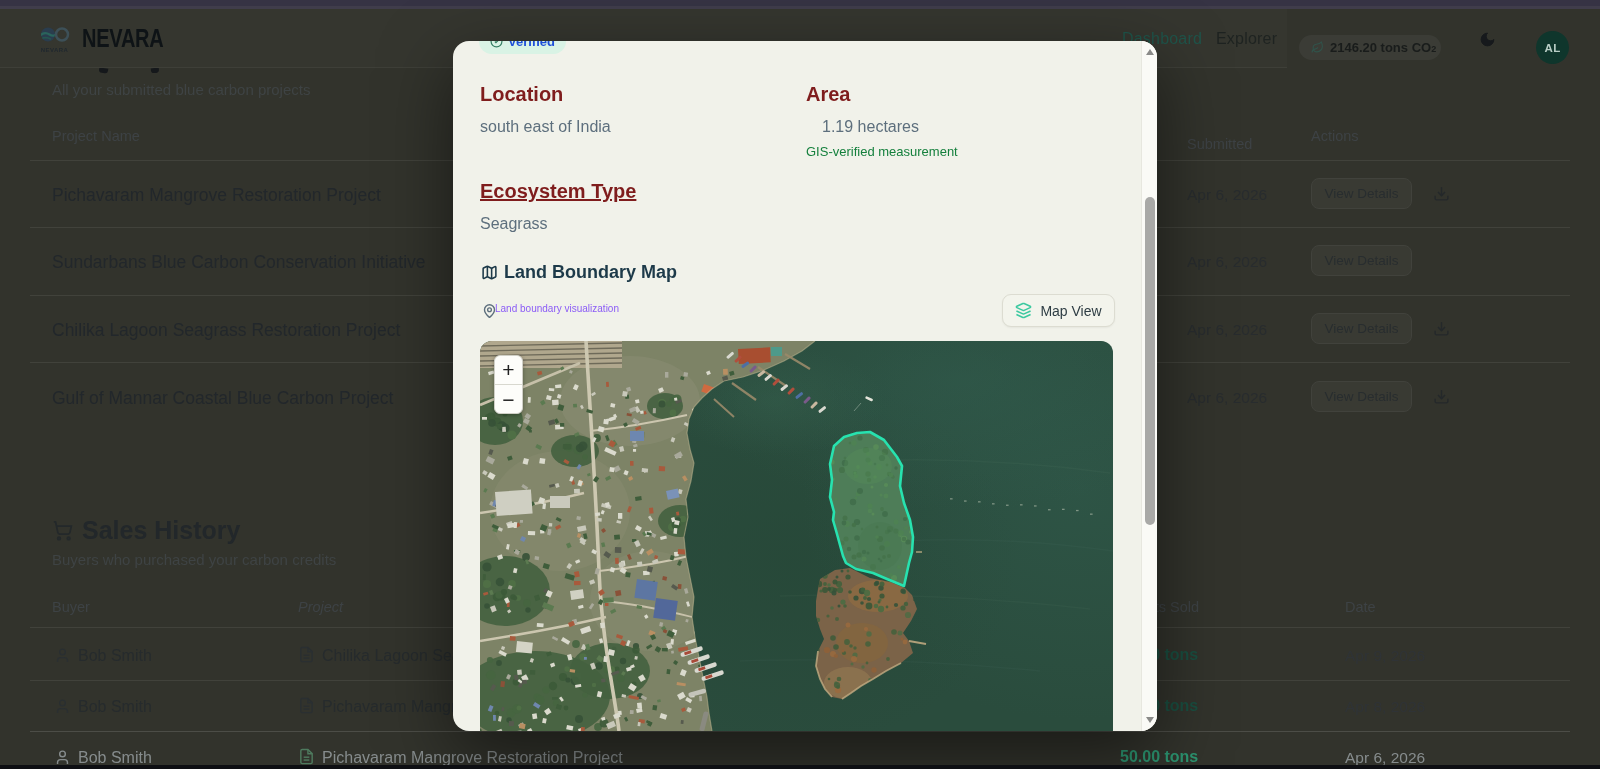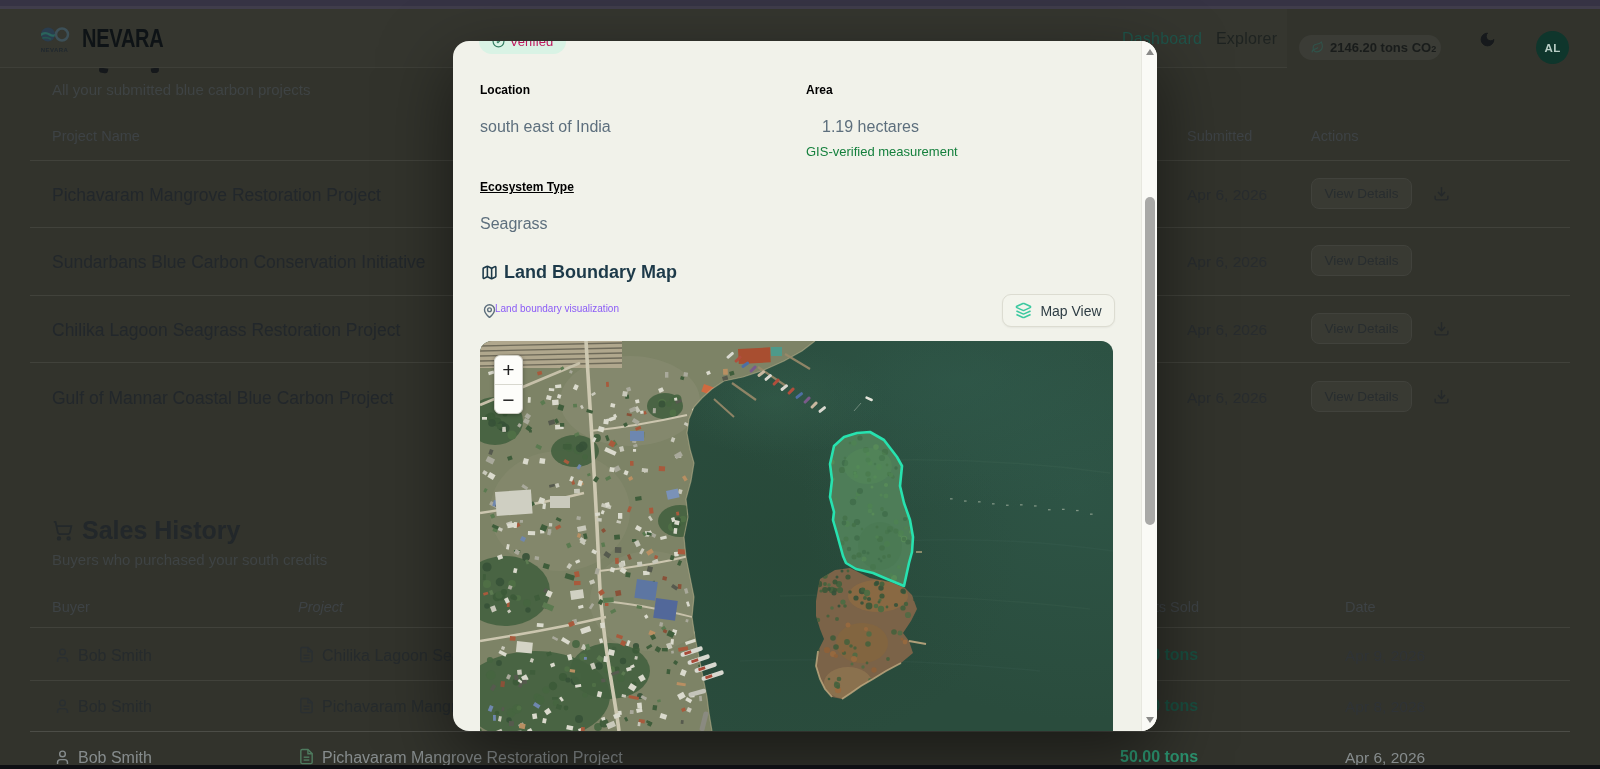--- a/index.html
+++ b/index.html
@@ -22,24 +22,24 @@
   .pname { position:absolute; font-size:17.5px; color:#22272b; }
   .pdate { position:absolute; font-size:15.5px; color:#282c2e; }
   .vbtn { position:absolute; left:1281px; width:101px; height:31px; background:#393a33; border:1px solid #41423c;
           border-radius:8px; color:#282d2f; font-size:13.5px; display:flex; align-items:center; justify-content:center; }
   .dlico { position:absolute; left:1403px; width:17px; height:17px; }
   .muted { color:#3e4344; }
 
   
   #modal { left:453px; top:41px; width:704px; height:690px; background:#f1f2ea; border-radius:16px;
            overflow:hidden; box-shadow:0 24px 70px rgba(0,0,0,0.5); }
-  .mlabel { position:absolute; font-size:12px; font-weight:700; color:#000000; }
+  .mlabel { position:absolute; font-size:20px; font-weight:700; color:#7f1d1d; }
   .mval   { position:absolute; font-size:16px; color:#5d6f7d; }
   #badge { position:absolute; left:26px; top:-12px; width:87px; height:25px; background:#d9f3e5; border-radius:13px;
-           display:flex; align-items:center; justify-content:center; gap:5px; color:#be185d; font-size:13px; font-weight:400;}
+           display:flex; align-items:center; justify-content:center; gap:5px; color:#1d4ed8; font-size:13px; font-weight:700;}
   #gis { position:absolute; left:353px; top:103px; font-size:13px; color:#15803d; }
   #lbm { position:absolute; left:51px; top:221px; font-size:18px; font-weight:700; color:#1d3a49; }
   #lbv { position:absolute; left:42px; top:262px; font-size:10px; color:#8b5cf6; }
   #mapviewbtn { position:absolute; left:549px; top:253px; width:113px; height:33px; background:#f3f4ec;
                 border:1px solid #dcdcd1; border-radius:9px; box-shadow:0 1px 2px rgba(0,0,0,0.05);
                 display:flex; align-items:center; justify-content:center; gap:8px;
                 font-size:14px; font-weight:500; color:#2e3d44; }
   #mapbox { position:absolute; left:27px; top:300px; width:633px; height:390px; border-radius:12px 12px 0 0; overflow:hidden; }
   #zoomctl { position:absolute; left:14px; top:14px; width:29px; height:59px; background:#fdfdfa; border:1px solid #cfcfc6;
              border-radius:6px; box-shadow:0 1px 4px rgba(0,0,0,0.3); overflow:hidden;}
@@ -63,21 +63,21 @@
 </style>
 </head>
 <body>
 
 <div class="abs" id="card1">
 
   <div class="abs" style="left:69px; top:18px; width:9px; height:5px; background:#15181b; border-radius:0 0 3px 3px; transform:rotate(8deg);"></div>
   <div class="abs" style="left:121px; top:18px; width:8px; height:5px; background:#15181b; border-radius:0 0 3px 3px; transform:rotate(-6deg);"></div>
   <div class="abs muted" style="left:22px; top:31px; font-size:15px;">All your submitted blue carbon projects</div>
   <div class="th" style="left:22px; top:78px;">Project Name</div>
-  <div class="th" style="left:1157px; top:78px;">Submitted</div>
+  <div class="th" style="left:1157px; top:86px;">Submitted</div>
   <div class="th" style="left:1281px; top:78px;">Actions</div>
   <div class="divline" style="top:110px;"></div>
   <div class="divline" style="top:177px;"></div>
   <div class="divline" style="top:245px;"></div>
   <div class="divline" style="top:312px;"></div>
   <div class="pname" style="left:22px; top:135px;">Pichavaram Mangrove Restoration Project</div>
   <div class="pname" style="left:22px; top:202px;">Sundarbans Blue Carbon Conservation Initiative</div>
   <div class="pname" style="left:22px; top:270px;">Chilika Lagoon Seagrass Restoration Project</div>
   <div class="pname" style="left:22px; top:338px;">Gulf of Mannar Coastal Blue Carbon Project</div>
   <div class="pdate" style="left:1157px; top:136px;">Apr 6, 2026</div>
@@ -105,21 +105,21 @@
     </svg>
 </div>
 
 <div class="abs" id="card2">
   <svg class="abs ic" style="left:22px; top:26px;" width="21" height="21" viewBox="0 0 24 24" fill="none" stroke="#23282a" stroke-width="2">
       <circle cx="8" cy="21" r="1.5"></circle>
       <circle cx="19" cy="21" r="1.5"></circle>
       <path d="M2.05 2.05h2l2.66 12.42a2 2 0 0 0 2 1.58h9.78a2 2 0 0 0 1.95-1.57l1.65-7.43H5.12"></path>
     </svg>
   <div class="abs" style="left:52px; top:22px; font-size:25px; font-weight:700; color:#22272a;">Sales History</div>
-  <div class="abs muted" style="left:22px; top:57px; font-size:15px;">Buyers who purchased your south credits</div>
+  <div class="abs muted" style="left:22px; top:57px; font-size:15px;">Buyers who purchased your carbon credits</div>
   <div class="th" style="left:22px; top:105px;">Buyer</div>
   <div class="th" style="left:268px; top:105px;font-style:italic;">Project</div>
   <div class="th" style="left:1090px; top:105px;">Credits Sold</div>
   <div class="th" style="left:1315px; top:105px;">Date</div>
   <div class="divline" style="top:133px;"></div>
   <div class="divline" style="top:186px;"></div>
   <div class="divline" style="top:237px; background:#4c4d47;"></div>
 
   <svg class="abs ic" style="left:24px; top:153px;" width="17" height="17" viewBox="0 0 24 24" fill="none" stroke="#2a2f31" stroke-width="2">
       <path d="M19 21v-2a4 4 0 0 0-4-4H9a4 4 0 0 0-4 4v2"></path>

